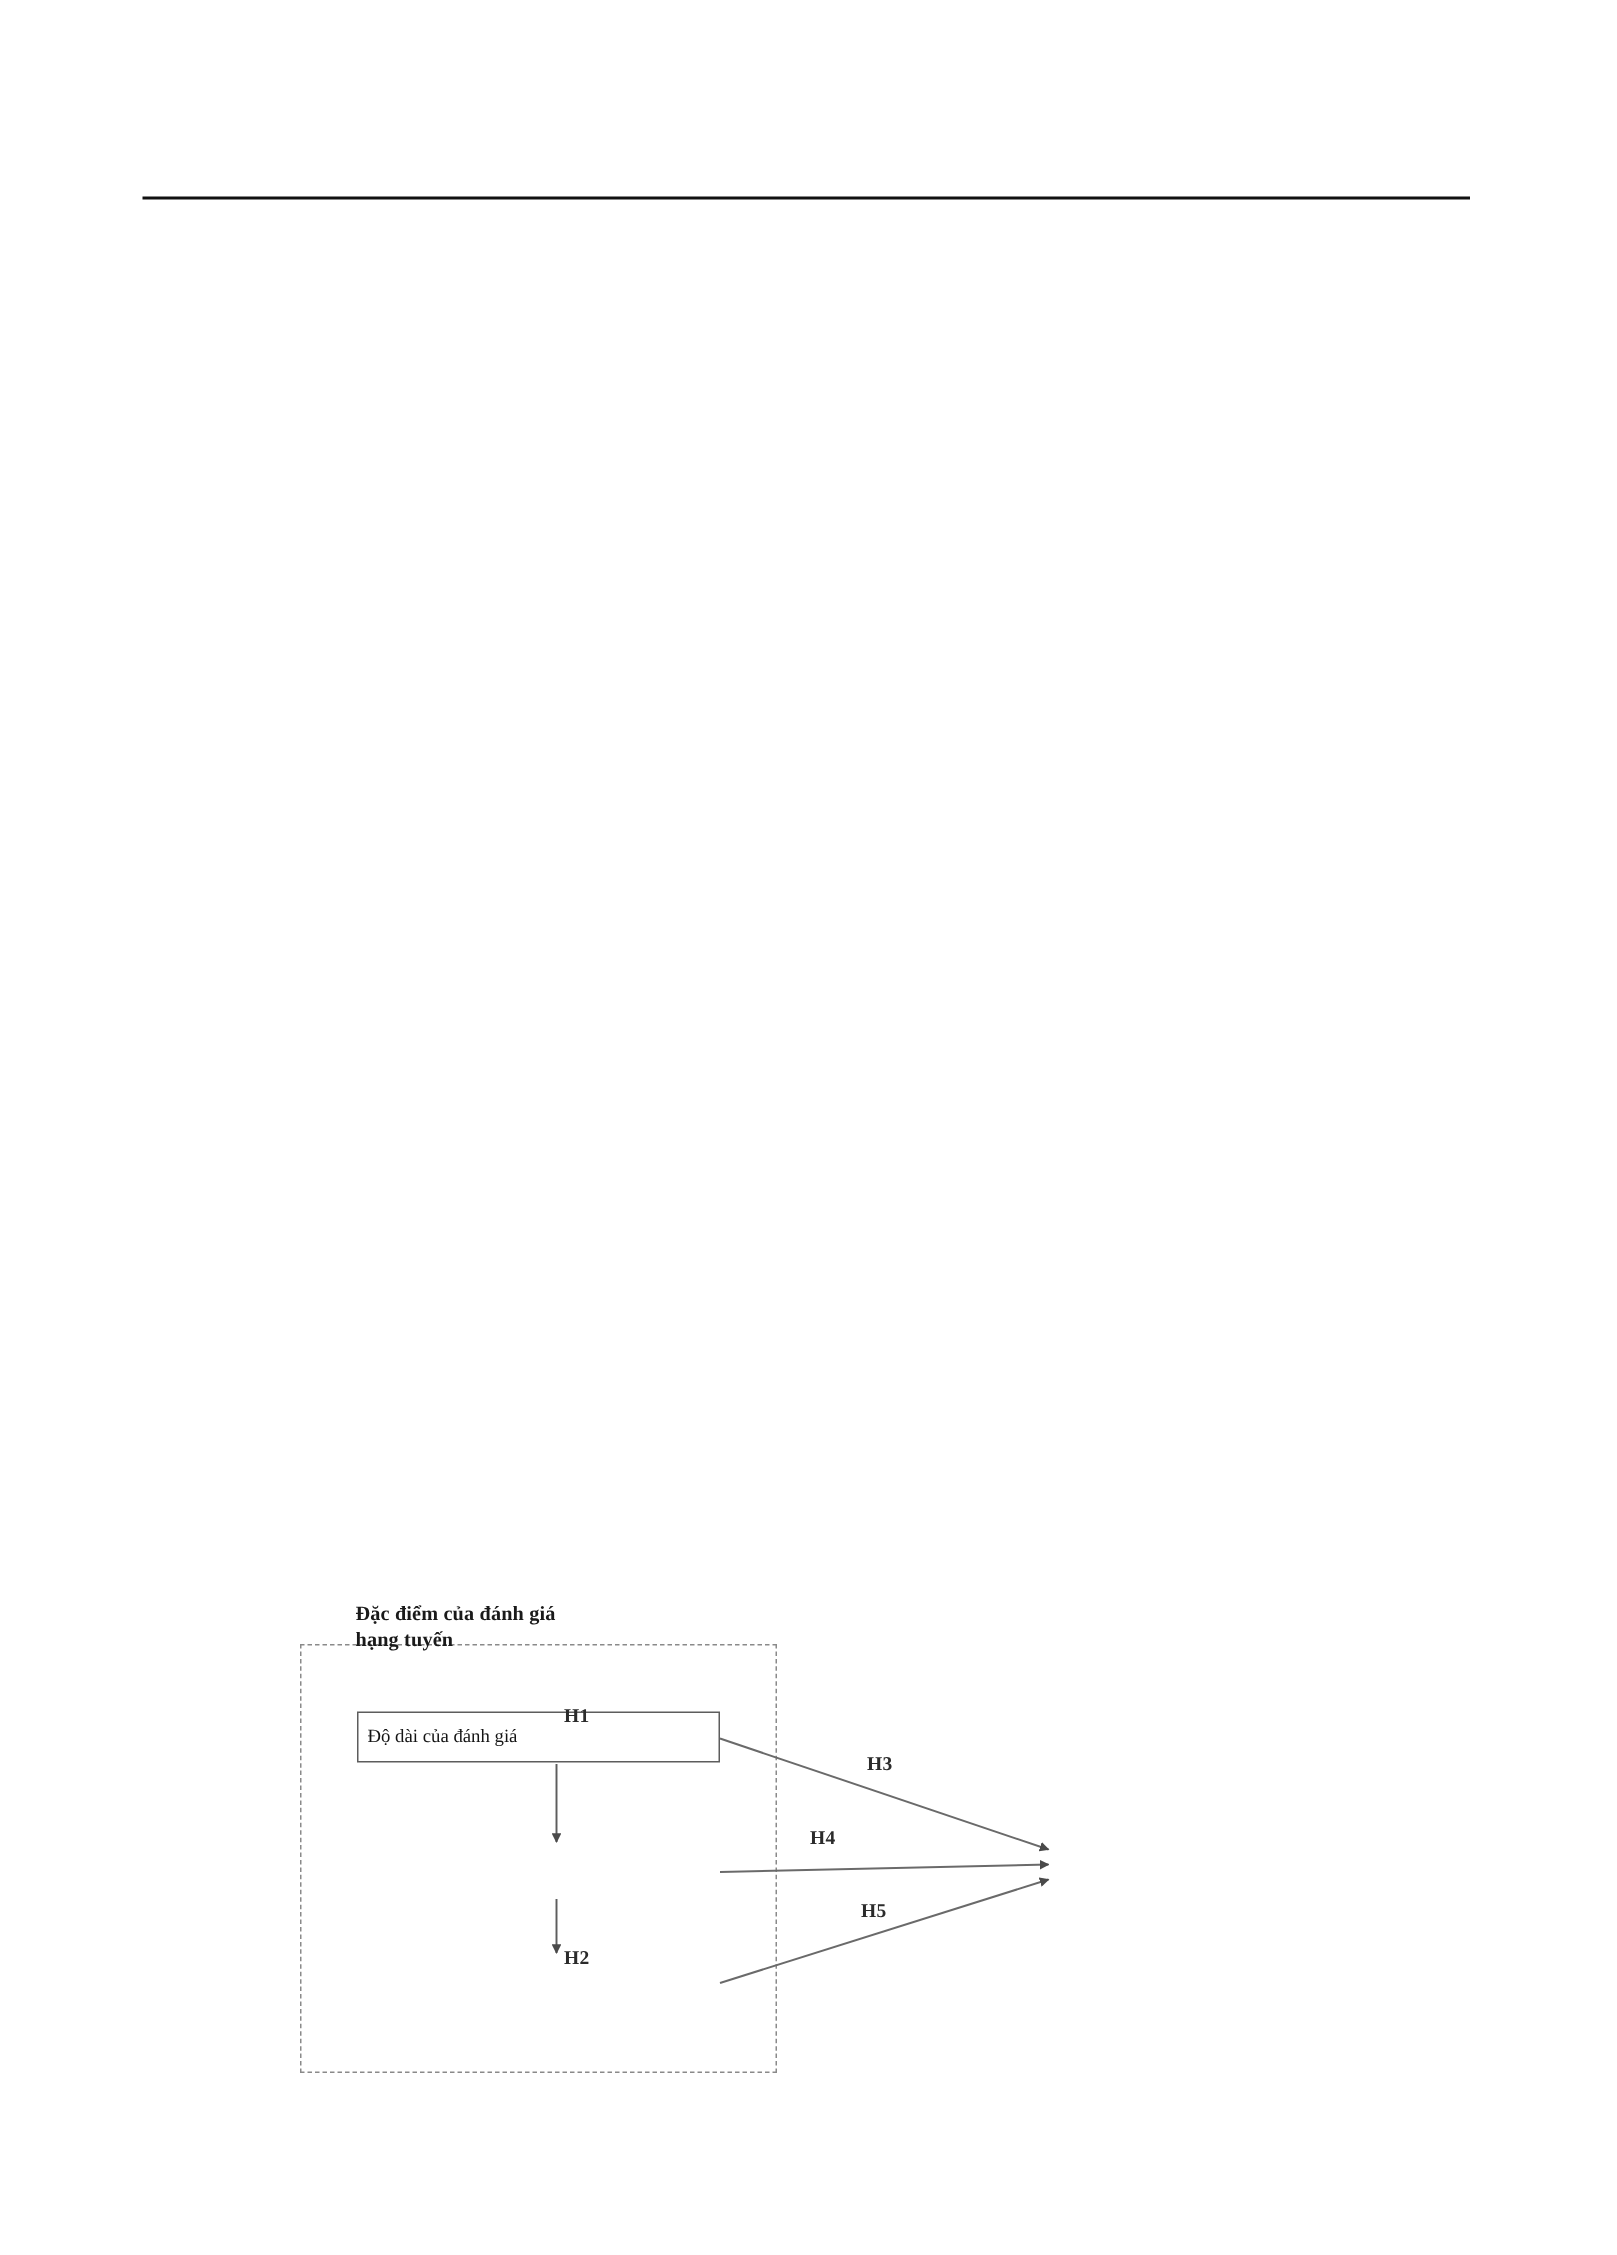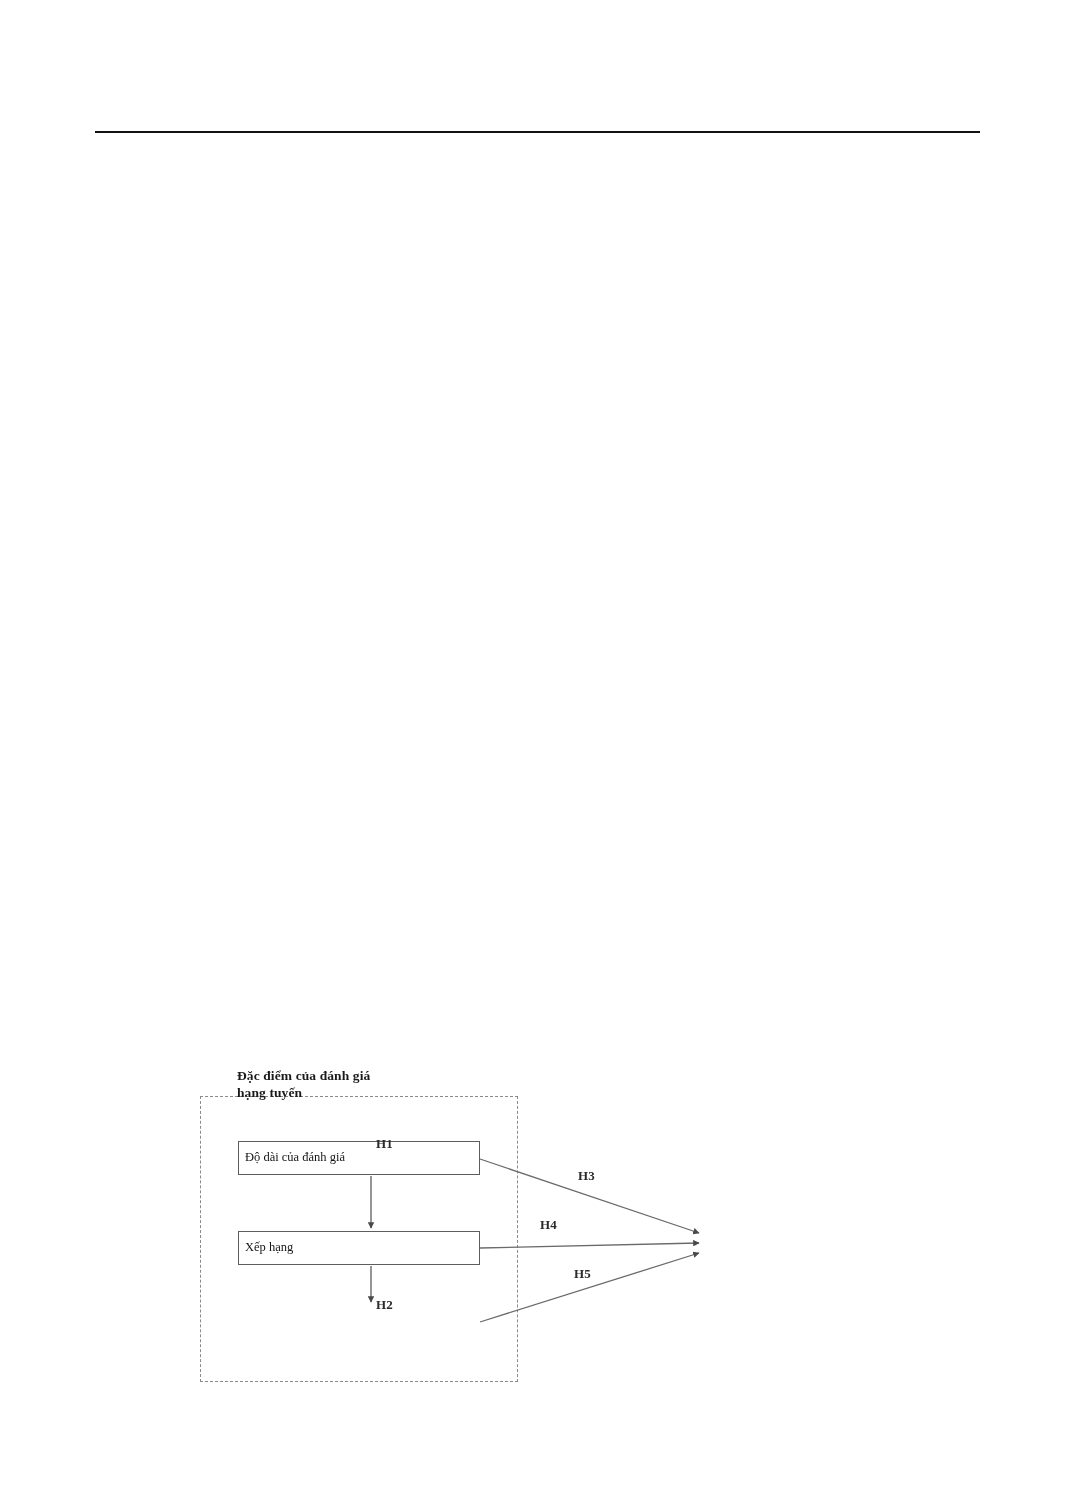--- a/index.html
+++ b/index.html
@@ -147,23 +147,20 @@
 
     <line x1="480" y1="1248" x2="699" y2="1243" stroke="#6a6a6a" stroke-width="1.3" marker-end="url(#arrow)"></line>
 
     <line x1="480" y1="1322" x2="699" y2="1253" stroke="#6a6a6a" stroke-width="1.3" marker-end="url(#arrow)"></line>
   </svg>
 
   <div class="node node-length">
     <span>Độ dài của đánh giá</span>
   </div>
 
-  <div class="node node-rating">
-    <span>Xếp hạng</span>
-  </div>
 
 
 
   <span class="edge-label lbl-h1">H1</span>
   <span class="edge-label lbl-h2">H2</span>
   <span class="edge-label lbl-h3">H3</span>
   <span class="edge-label lbl-h4">H4</span>
   <span class="edge-label lbl-h5">H5</span>
 
 </div>

